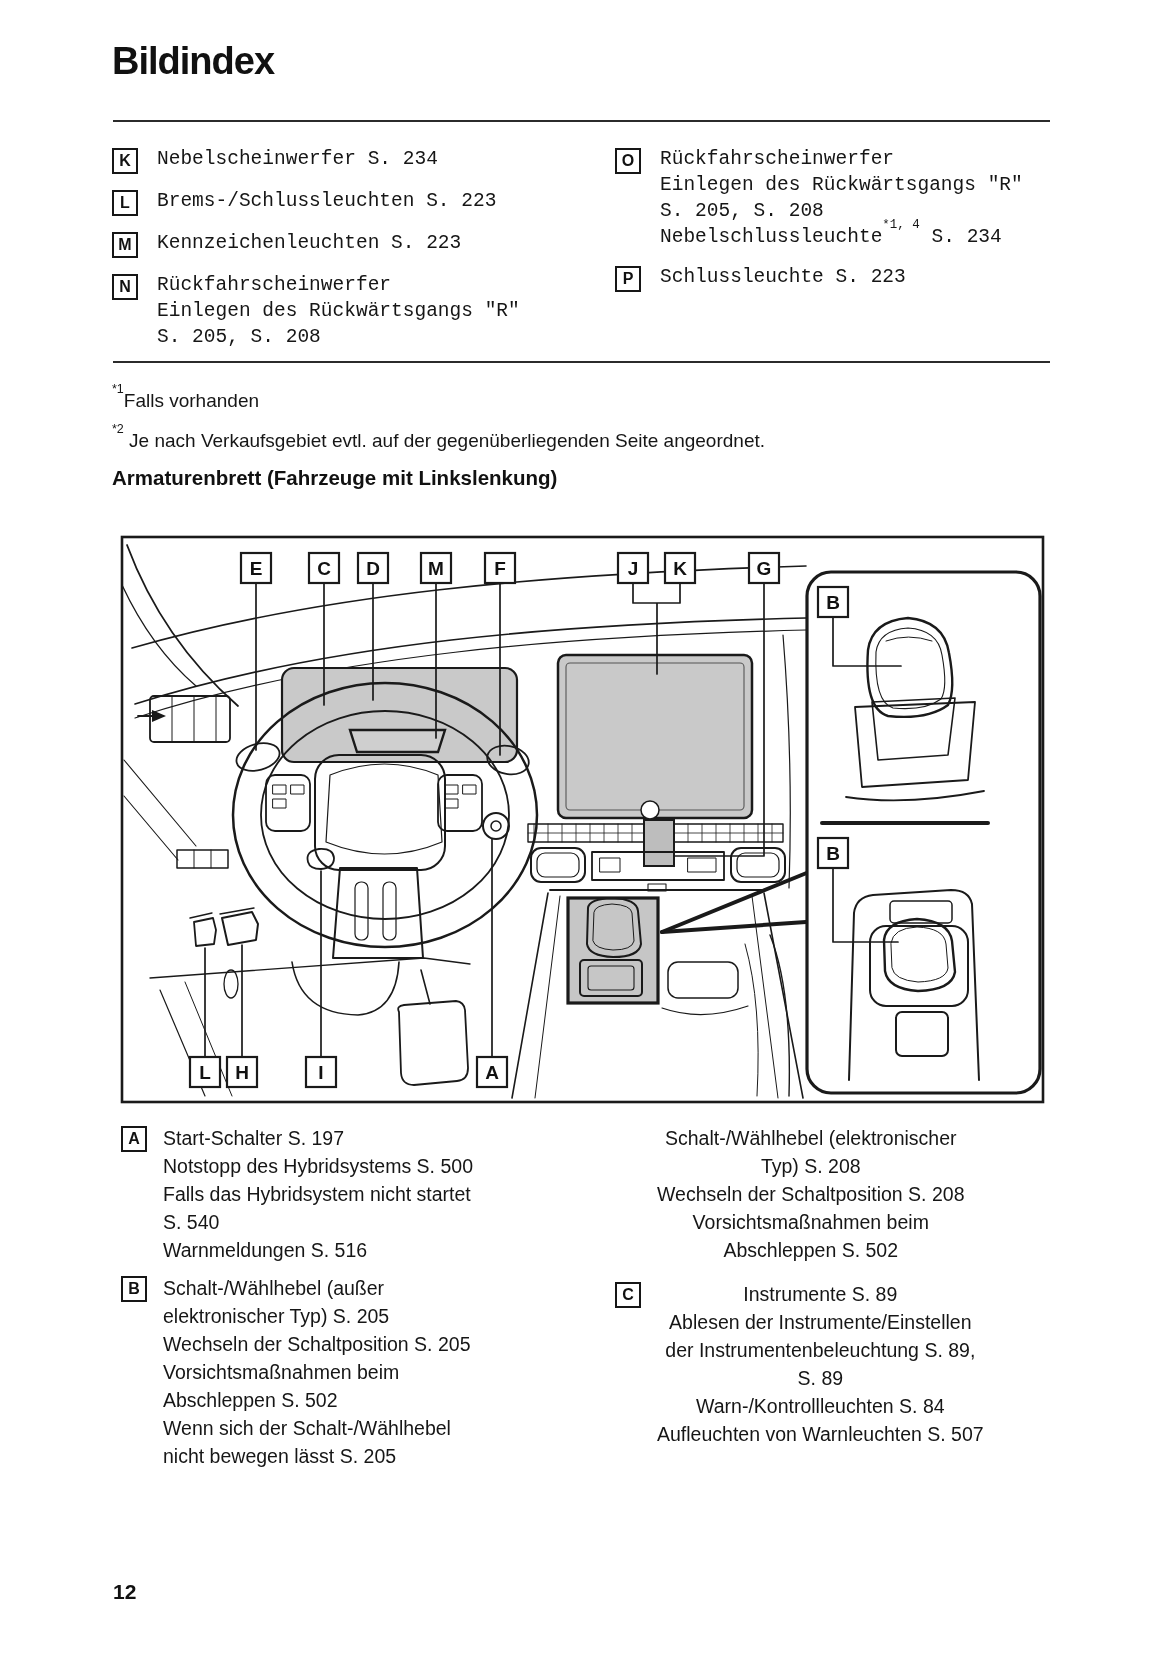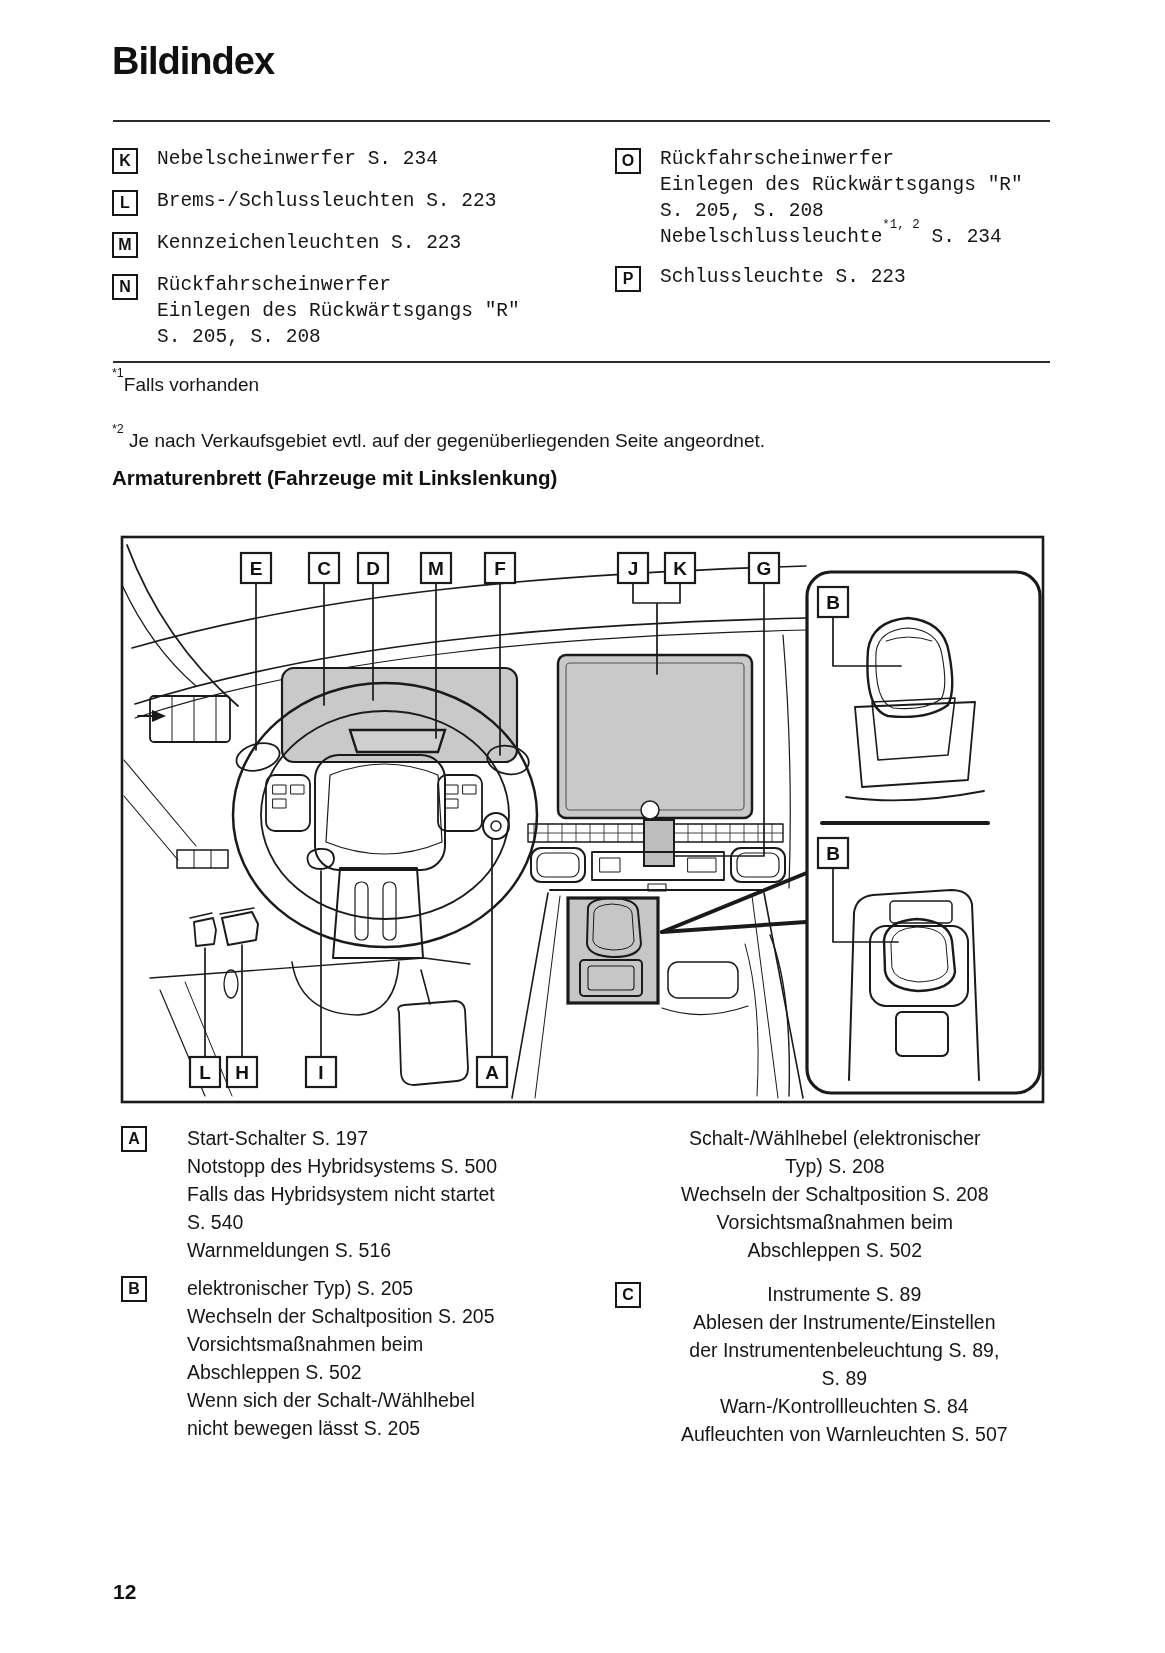--- a/index.html
+++ b/index.html
@@ -18,31 +18,31 @@
   .entry .badge{
     flex:0 0 auto;width:26px;height:26px;box-sizing:border-box;border:2px solid #161616;
     display:flex;align-items:center;justify-content:center;
     font-size:16px;font-weight:700;margin-top:2px;background:#fff;color:#111;
   }
   .entry .badge.spacer{visibility:hidden;}
   .entry .lines{color:#161616;}
   .legend-top .entry{margin-bottom:14px;}
   .legend-top .badge{margin-right:19px;}
   .legend-top .lines{font-size:19.5px;line-height:26px;font-family:Liberation Mono, monospace;}
-  .legend-bottom .lines{font-size:19.5px;line-height:28px;margin-left:24px;}
+  .legend-bottom .lines{font-size:19.5px;line-height:28px;}
   .legend-bottom .badge{margin-right:16px;}
   #legend-bottom-left .entry{margin-bottom:10px;}
   #legend-bottom-right .entry{margin-bottom:16px;text-align:center;}
   #legend-top-left{left:112px;top:146px;width:470px;}
   #legend-top-right{left:615px;top:146px;width:440px;}
   #legend-bottom-left{left:121px;top:1124px;width:480px;}
   #legend-bottom-right{left:615px;top:1124px;width:460px;}
   sup.fn{font-size:12.5px;position:relative;top:-7px;line-height:0;}
   .footnote{left:112px;font-size:19px;color:#161616;}
-  #footnote-1{top:374px;text-align:center;}
+  #footnote-1{top:390px;text-align:center;}
   #footnote-2{top:430px;}
   #section-heading{left:112px;top:466px;font-size:20.5px;font-weight:700;color:#111;}
   #page-number{left:113px;top:1580px;font-size:21px;font-weight:700;color:#111;}
   #diagram-svg{left:0;top:0;}
   #diagram-svg text{font-family:"Liberation Sans",sans-serif;font-weight:700;font-size:19px;fill:#111;}
   .ln{stroke:#1a1a1a;fill:none;stroke-linejoin:round;stroke-linecap:round;}
 </style>
 </head>
 <body>
 
@@ -77,21 +77,21 @@
       </div>
     </div>
   </div>
 <div class="abs legend-top legend-col" id="legend-top-right">
     <div class="entry">
       <span class="badge">O</span>
       <div class="lines">
         <div>Rückfahrscheinwerfer</div>
         <div>Einlegen des Rückwärtsgangs "R"</div>
         <div>S. 205, S. 208</div>
-        <div><span>Nebelschlussleuchte</span><sup class="fn">*1, 2</sup><span> S. 234</span></div>
+        <div><span>Nebelschlussleuchte</span><sup class="fn">*1, 4</sup><span> S. 234</span></div>
       </div>
     </div>
     <div class="entry">
       <span class="badge">P</span>
       <div class="lines">
         <div>Schlussleuchte S. 223</div>
       </div>
     </div>
   </div>
 
@@ -326,20 +326,21 @@
         <div>Start-Schalter S. 197</div>
         <div>Notstopp des Hybridsystems S. 500</div>
         <div>Falls das Hybridsystem nicht startet</div>
         <div>S. 540</div>
         <div>Warnmeldungen S. 516</div>
       </div>
     </div>
     <div class="entry">
       <span class="badge">B</span>
       <div class="lines">
+        <div>Schalt-/Wählhebel (außer</div>
         <div>elektronischer Typ) S. 205</div>
         <div>Wechseln der Schaltposition S. 205</div>
         <div>Vorsichtsmaßnahmen beim</div>
         <div>Abschleppen S. 502</div>
         <div>Wenn sich der Schalt-/Wählhebel</div>
         <div>nicht bewegen lässt S. 205</div>
       </div>
     </div>
   </div>
 <div class="abs legend-bottom legend-col" id="legend-bottom-right">

